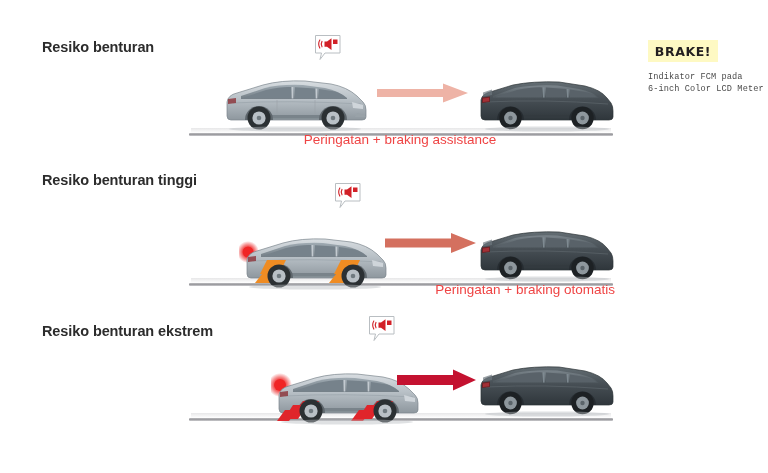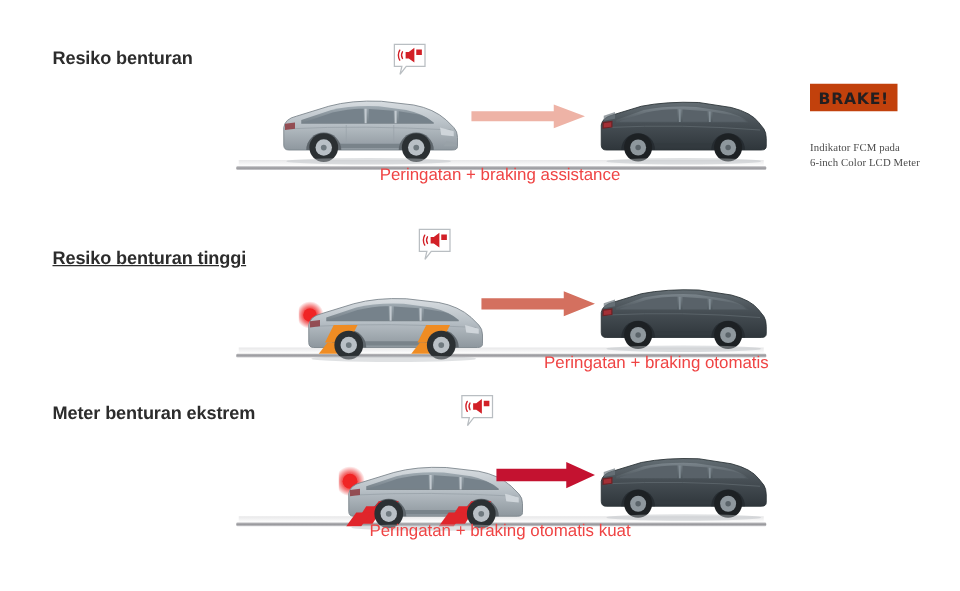--- a/index.html
+++ b/index.html
@@ -37,21 +37,21 @@
   .heading {
     position: absolute;
     left: 42px;
     font-size: 14.5px;
     font-weight: bold;
     letter-spacing: -0.1px;
     color: #2c2c2c;
     white-space: nowrap;
   }
   .row-1 .heading { top: 21px; }
-  .row-2 .heading { top: 31px; text-decoration: underline; }
+  .row-2 .heading { top: 4px; }
   .row-3 .heading { top: 18px; }
 
   
   .scene {
     position: absolute;
     left: 185px;
     top: 34px;
     width: 430px;
     height: 86px;
   }
@@ -123,37 +123,36 @@
   
   .brake-panel {
     position: absolute;
     left: 648px;
     top: 40px;
     width: 112px;
   }
   .brake-badge {
     width: 70px;
     height: 22px;
-    background: #c2410c;
+    background: #fef9c3;
     display: flex;
     align-items: center;
     justify-content: center;
     font-size: 12.5px;
     font-weight: bold;
     letter-spacing: 0.6px;
     color: #231f20;
     font-family: "DejaVu Sans", sans-serif;
-    margin-top: 27px;
   }
   .brake-caption {
-    margin-top: 23px;
+    margin-top: 9px;
     font-size: 8.6px;
     line-height: 12px;
     color: #4a4a4a;
-    font-family: Liberation Serif, serif;
+    font-family: Liberation Mono, monospace;
     letter-spacing: 0.1px;
   }
   .brake-caption div { white-space: nowrap; }
 </style>
 </head>
 <body>
 
 <div class="stage">
 
   <div class="row row-1">
@@ -399,21 +398,21 @@
         </svg>
       </div>
 
     </div>
 
     <div class="caption">Peringatan + braking otomatis</div>
   </div>
 
   <div class="row row-3">
 
-    <div class="heading">Meter benturan ekstrem</div>
+    <div class="heading">Resiko benturan ekstrem</div>
 
     <div class="scene">
 
       <div class="road-shadow"></div>
       <div class="road"></div>
 
       <div class="vehicle vehicle-follow" style="left:86px;">
         <svg width="150" height="70" viewBox="0 0 150 70">
           <defs>
             <linearGradient id="silver3" x1="0" y1="0" x2="0" y2="1">
@@ -522,21 +521,20 @@
           <circle cx="35.5" cy="46" r="2.2" fill="#5b646a"></circle>
           <circle cx="107.5" cy="46" r="11.2" fill="#1d2124"></circle>
           <circle cx="107.5" cy="46" r="6.4" fill="#8e979d"></circle>
           <circle cx="107.5" cy="46" r="2.2" fill="#5b646a"></circle>
           <ellipse cx="72" cy="57" rx="62" ry="2.6" fill="#b9bcc0" opacity="0.45"></ellipse>
         </svg>
       </div>
 
     </div>
 
-    <div class="caption">Peringatan + braking otomatis kuat</div>
   </div>
 
   <div class="brake-panel">
     <div class="brake-badge">BRAKE!</div>
     <div class="brake-caption">
       <div>Indikator FCM pada</div>
       <div>6-inch Color LCD Meter</div>
     </div>
   </div>
 

